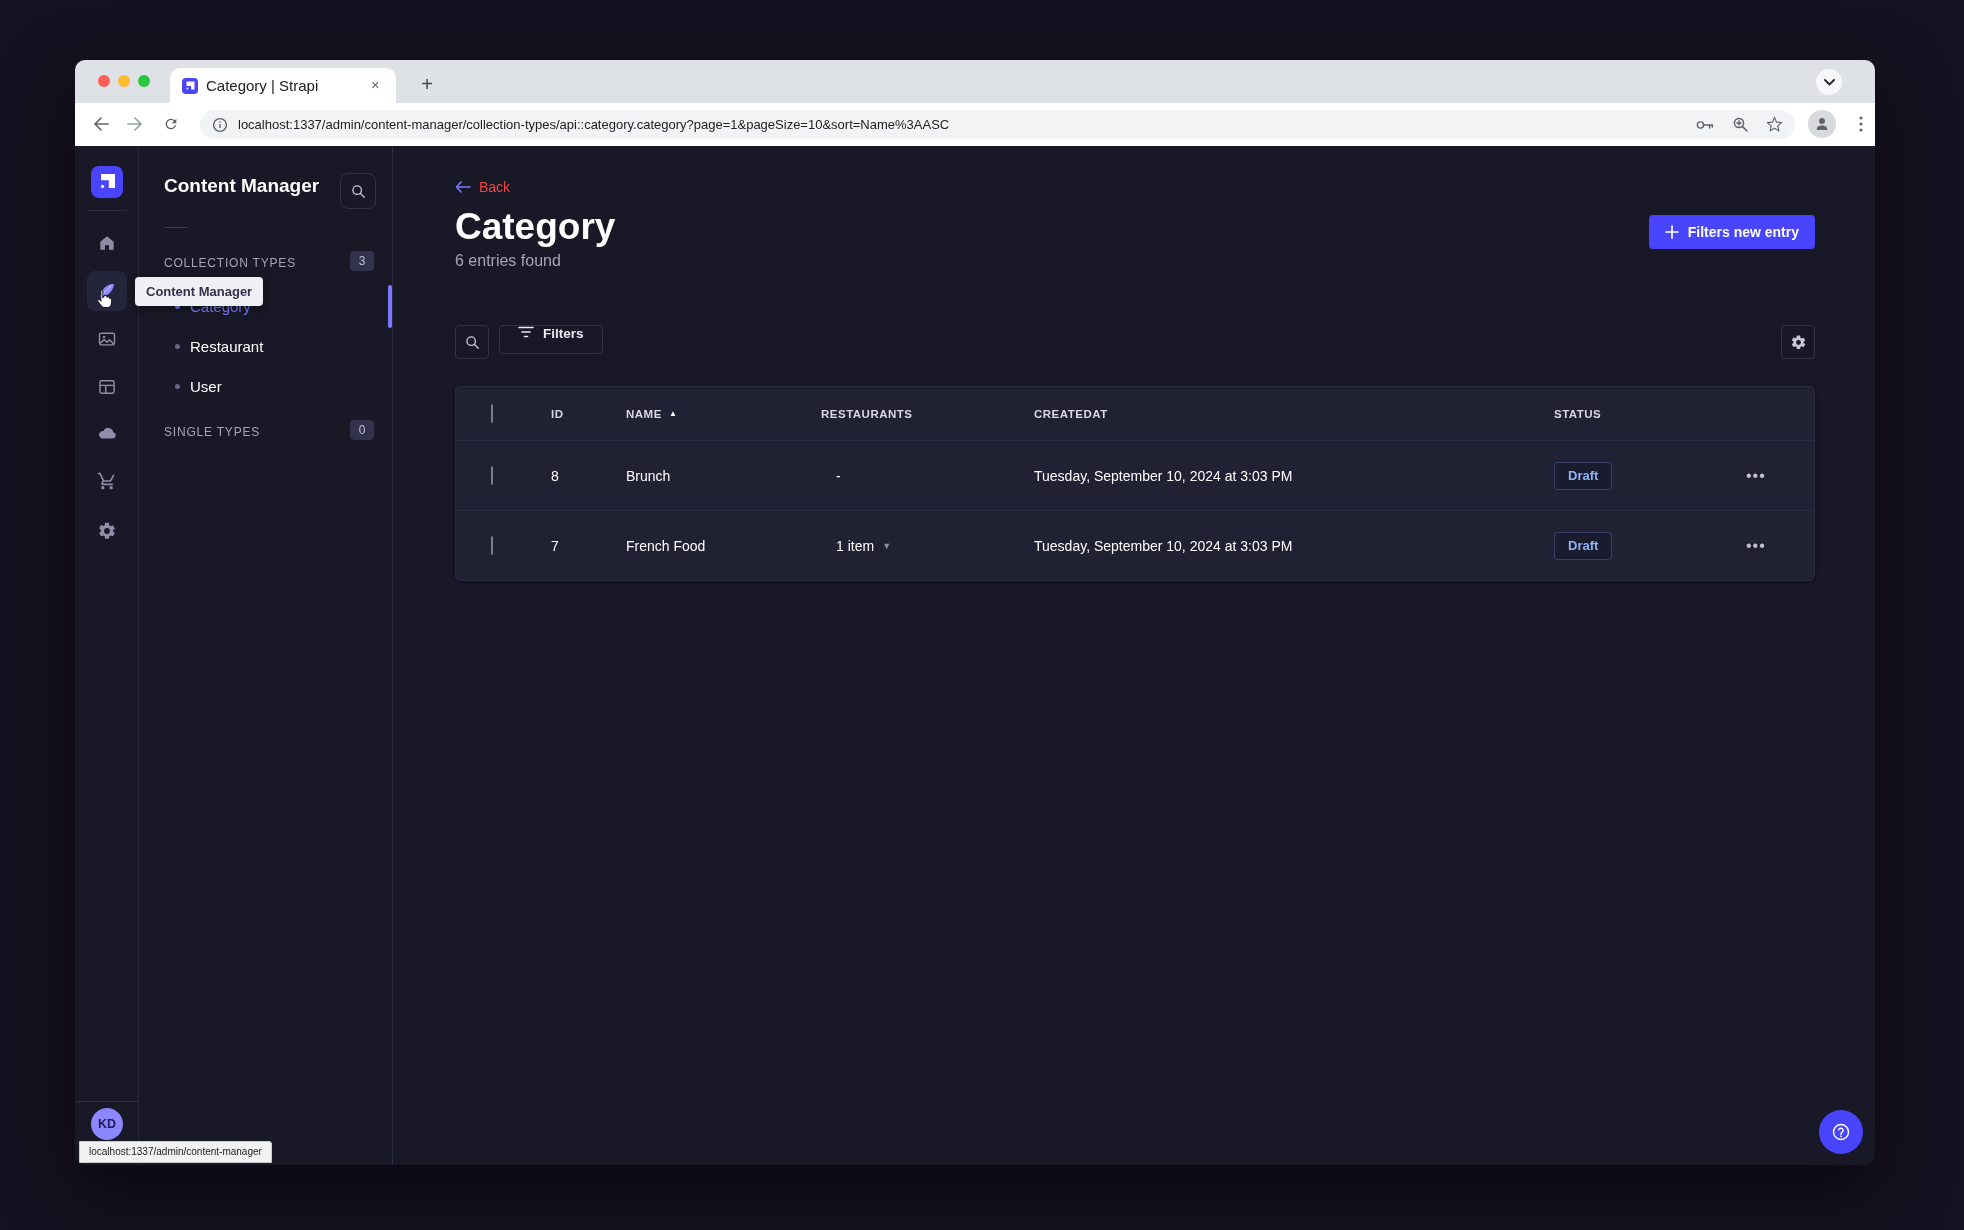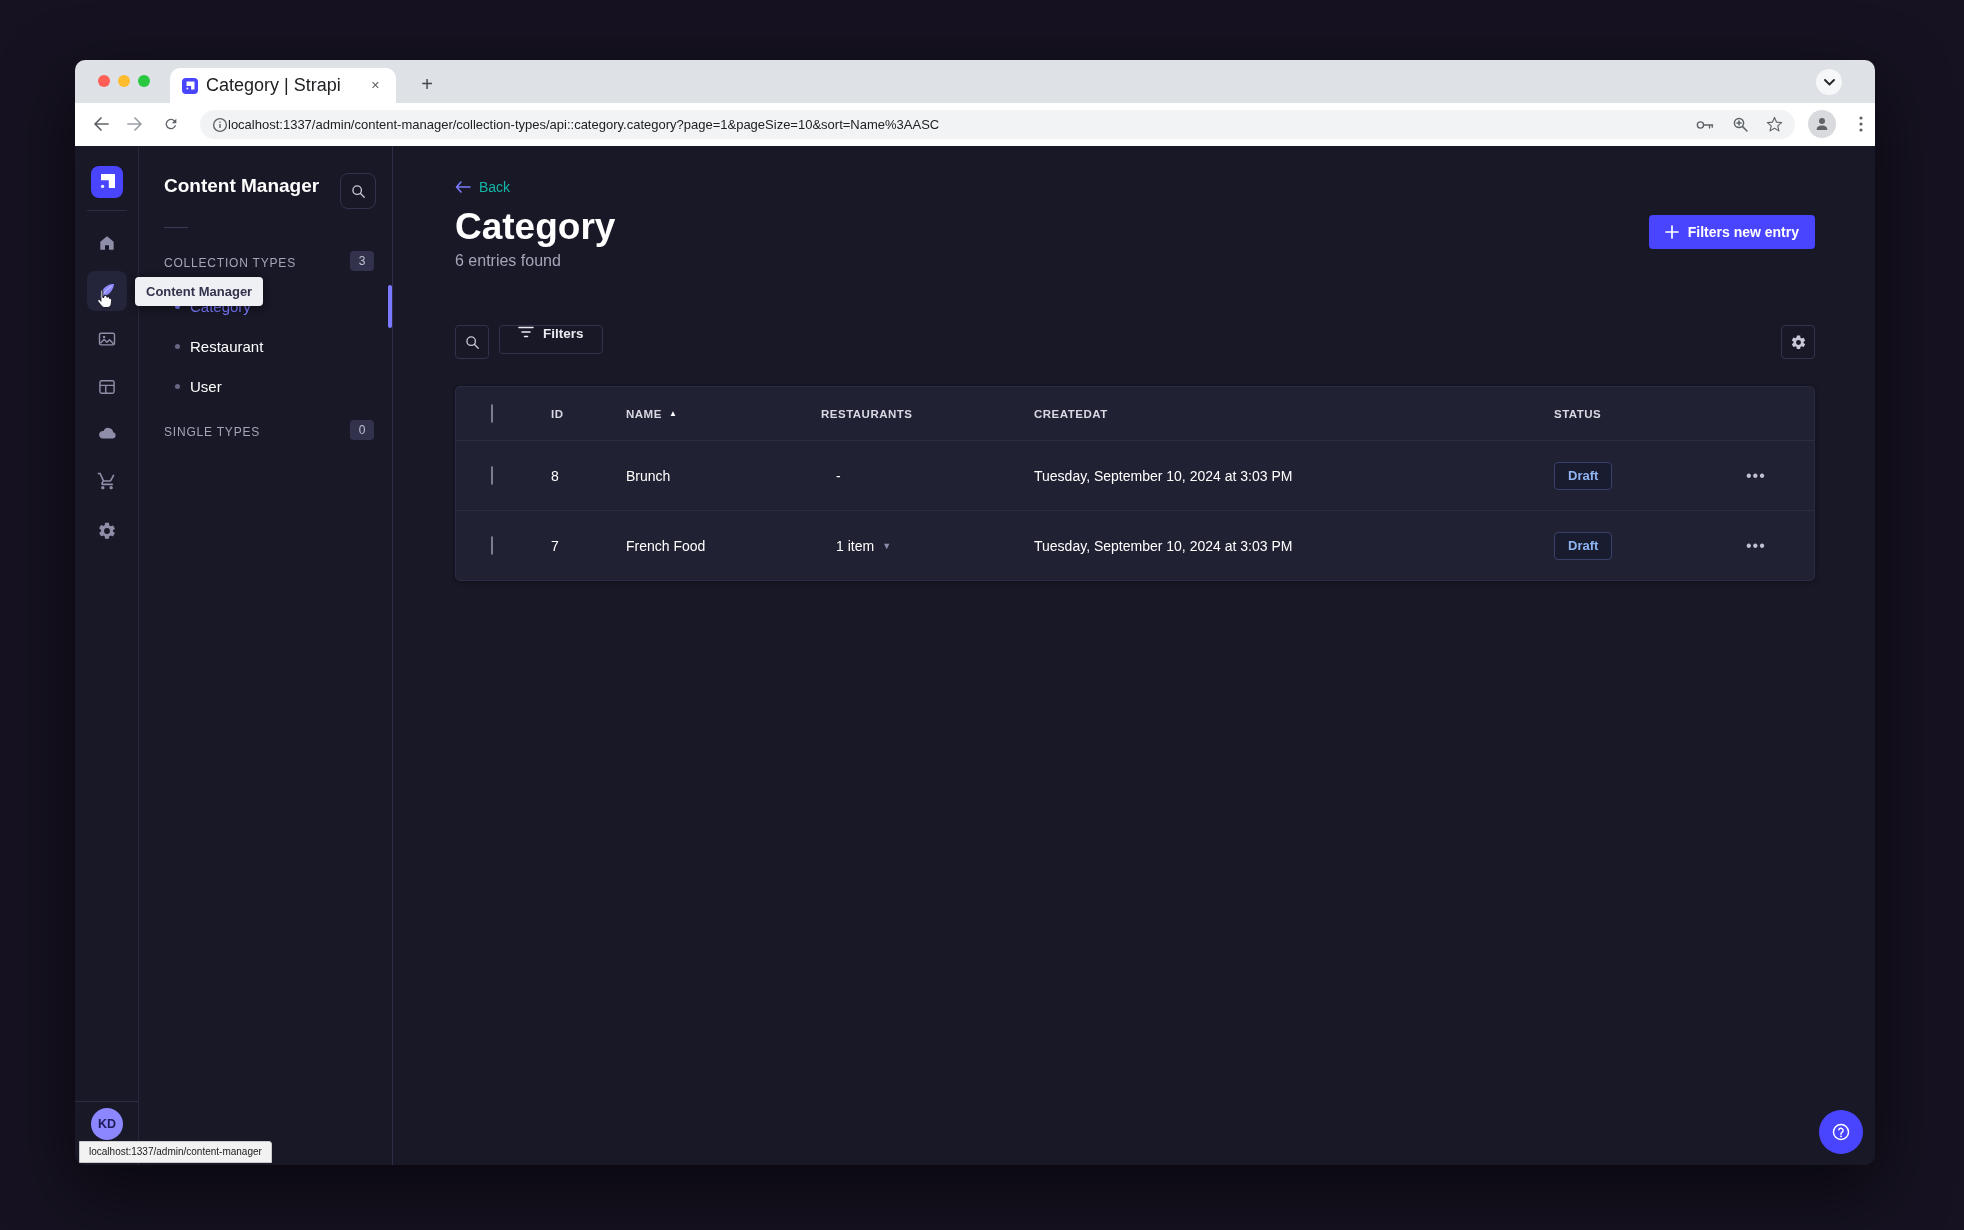--- a/index.html
+++ b/index.html
@@ -13,36 +13,36 @@
 
   
   .tabstrip { position:absolute; left:0; top:0; width:100%; height:43px; background:#dee1e6; }
   .traffic { position:absolute; left:23px; top:15px; display:flex; gap:8px; }
   .traffic span { width:12px; height:12px; border-radius:50%; display:block; }
   .t-red{background:#ff5f57;} .t-yellow{background:#febc2e;} .t-green{background:#2ac840;}
   .tab { position:absolute; left:95px; top:8px; width:226px; height:35px; background:#fff;
          border-radius:10px 10px 0 0; display:flex; align-items:center; padding:0 12px; }
   .favicon { width:16px; height:16px; border-radius:4px; background:#4945ff; position:relative; flex:0 0 16px; }
   .favicon svg, .logo svg { position:absolute; inset:0; }
-  .tab-title { font-size:18px; color:#202124; margin-left:8px; flex:1; white-space:nowrap; overflow:hidden; }
+  .tab-title { font-size:15px; color:#202124; margin-left:8px; flex:1; white-space:nowrap; overflow:hidden; }
   .tab-close { font-size:11px; color:#5f6368; padding:2px 4px; cursor:default; }
   .newtab { position:absolute; left:337px; top:10px; width:30px; height:30px; color:#45494d;
             font-size:20px; line-height:28px; text-align:center; }
   .tab-search { position:absolute; right:33px; top:9px; width:26px; height:26px; border-radius:50%;
                 background:#f6f7f8; display:flex; align-items:center; justify-content:center; color:#202124; }
 
   
   .toolbar { position:absolute; left:0; top:43px; width:100%; height:43px; background:#ffffff; }
   .navbtn { position:absolute; top:7px; width:28px; height:28px; display:flex; align-items:center;
             justify-content:center; font-size:17px; color:#5f6368; }
   .nav-back{left:12px;} .nav-fwd{left:46px; color:#9aa0a6;} .nav-reload{left:82px;}
   .urlbar { position:absolute; left:125px; top:7px; width:1595px; height:29px; background:#f1f3f4;
             border-radius:15px; display:flex; align-items:center; padding:0 12px; }
   .url-info { color:#5f6368; flex:0 0 16px; }
-  .url-text { font-size:13px; color:#202124; flex:1; white-space:nowrap; overflow:hidden; }
+  .url-text { font-size:13px; color:#202124; margin-left:10px; flex:1; white-space:nowrap; overflow:hidden; }
   .omni-icons { display:flex; gap:17px; color:#5f6368; align-items:center; }
   .tb-avatar { position:absolute; left:1733px; top:7px; width:28px; height:28px; border-radius:50%;
                background:#d8dade; display:flex; align-items:center; justify-content:center; color:#5f6368; }
   .tb-dots { position:absolute; left:1774px; top:7px; width:24px; height:28px; display:flex;
              align-items:center; justify-content:center; color:#5f6368; }
 
   
   .app { position:absolute; left:0; top:86px; width:100%; height:1019px; background:#181826; }
 
   
@@ -76,21 +76,21 @@
   .snav-bullet { width:5px; height:5px; border-radius:50%; background:#666687; margin-left:36px; }
   .snav-label { font-size:15px; color:#ffffff; margin-left:10px; }
   .snav-item.active .snav-bullet { background:#7b79ff; }
   .snav-item.active .snav-label { color:#7b79ff; }
   .active-indicator { position:absolute; right:0px; top:139px; width:4px; height:43px; border-radius:2px;
                       background:#7b79ff; }
 
   
   .main { position:absolute; left:318px; top:0; width:1482px; height:100%; }
   .back-link { position:absolute; left:62px; top:33px; display:flex; align-items:center; gap:8px;
-               color:#14b8a6; font-size:14px; }
+               color:#ef4444; font-size:14px; }
   .page-title { position:absolute; left:62px; top:60px; font-size:37px; font-weight:bold; color:#ffffff; }
   .page-subtitle { position:absolute; left:62px; top:106px; font-size:16px; color:#a5a5ba; }
   .create-btn { position:absolute; right:60px; top:69px; height:34px; background:#4945ff; border-radius:4px;
                 color:#ffffff; font-size:14px; font-weight:bold; display:flex; align-items:center;
                 gap:9px; padding:0 16px; }
   .search-btn, .gear-btn { position:absolute; top:179px; width:34px; height:34px; border:1px solid #32324d;
                border-radius:4px; display:flex; align-items:center; justify-content:center; color:#c8c8d8; }
   .search-btn{left:62px;} .gear-btn{right:60px;}
   .filters-btn { position:absolute; left:106px; top:179px; height:29px; border:1px solid #32324d;
                  border-radius:4px; color:#eaeaf2; font-size:13.5px; font-weight:bold; display:flex;

